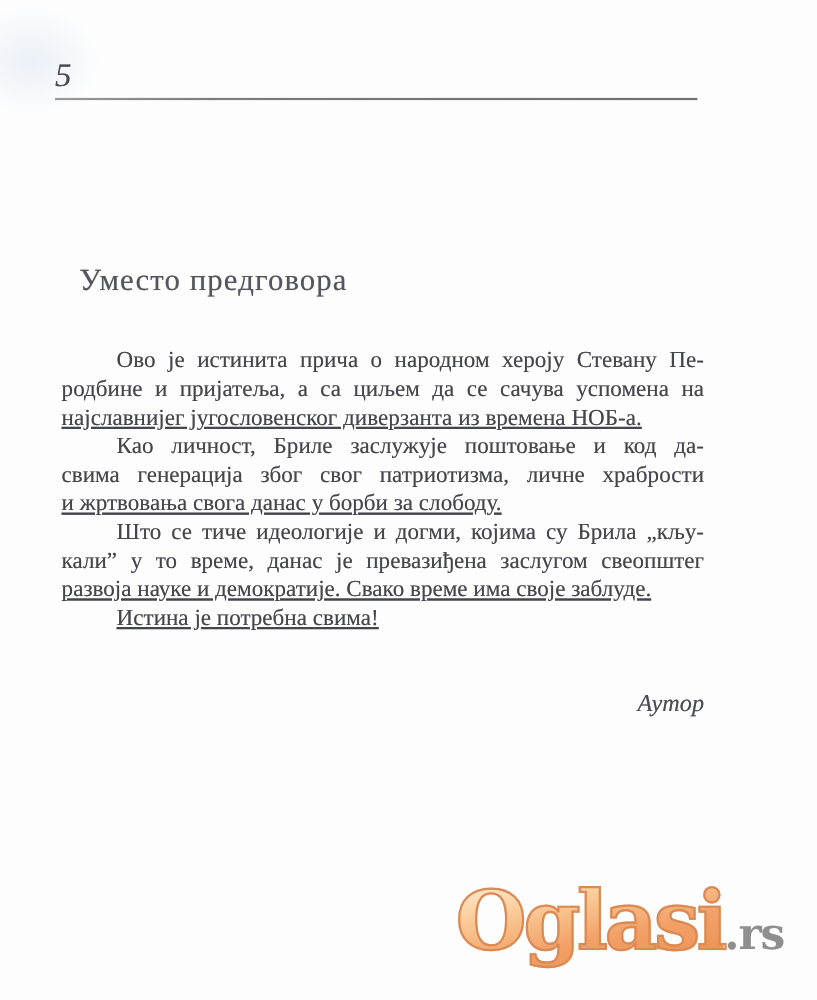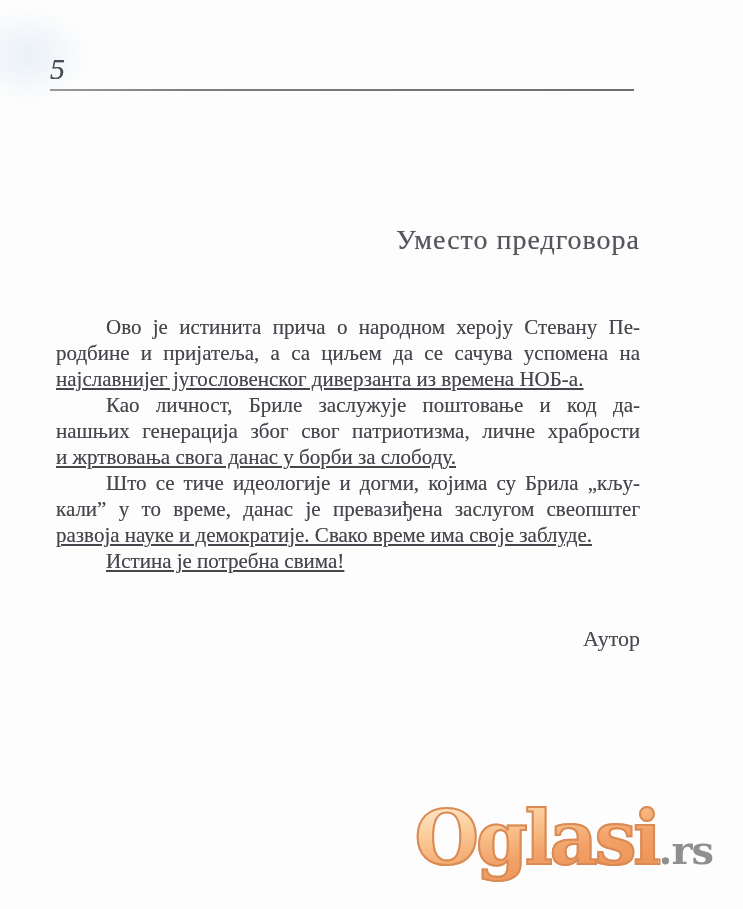--- a/index.html
+++ b/index.html
@@ -32,25 +32,25 @@
     top: 89px;
     width: 584px;
     height: 2px;
     background: linear-gradient(90deg, #9a9a9a 0%, #7c7c7c 25%, #6f6f6f 100%);
   }
   .heading {
     position: absolute;
     left: 56px;
     top: 224px;
     width: 584px;
-    margin: 0;
+    margin: 16px;
     font-size: 28px;
     font-weight: normal;
     letter-spacing: 1px;
-    text-align: right;
+    text-align: left;
     color: #55555d;
     text-shadow: 0 0 0.7px rgba(85,85,93,0.6);
   }
   .body-text {
     position: absolute;
     left: 56px;
     top: 314px;
     width: 584px;
     font-size: 21px;
     line-height: 26px;
@@ -64,20 +64,21 @@
   }
   .ln.first { text-indent: 50px; }
   .ln.last  { text-align-last: left; text-decoration: underline; }
   .author {
     position: absolute;
     left: 56px;
     top: 626px;
     width: 584px;
     text-align: right;
     font-size: 22px;
+    font-style: italic;
     color: #4a4a52;
     text-shadow: 0 0 0.6px rgba(74,74,82,0.55);
   }
   .watermark {
     position: absolute;
     right: 30px;
     bottom: 34px;
     white-space: nowrap;
     line-height: 1;
   }
@@ -112,21 +113,21 @@
   <div class="rule"></div>
 
   <h1 class="heading">Уместо предговора</h1>
 
   <div class="body-text">
     <div class="ln first">Ово је истинита прича о народном хероју Стевану Пе-</div>
     <div class="ln">родбине и пријатеља, а са циљем да се сачува успомена на</div>
     <div class="ln last">најславнијег југословенског диверзанта из времена НОБ-а.</div>
 
     <div class="ln first">Као личност, Бриле заслужује поштовање и код да-</div>
-    <div class="ln">нашњих генерација због свог патриотизма, личне храбрости</div>
+    <div class="ln">свима генерација због свог патриотизма, личне храбрости</div>
     <div class="ln last">и жртвовања свога данас у борби за слободу.</div>
 
     <div class="ln first">Што се тиче идеологије и догми, којима су Брила „кљу-</div>
     <div class="ln">кали” у то време, данас је превазиђена заслугом свеопштег</div>
     <div class="ln last">развоја науке и демократије. Свако време има своје заблуде.</div>
 
     <div class="ln first last">Истина је потребна свима!</div>
   </div>
 
   <div class="author">Аутор</div>

